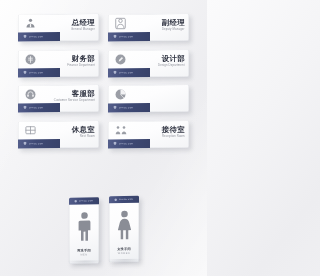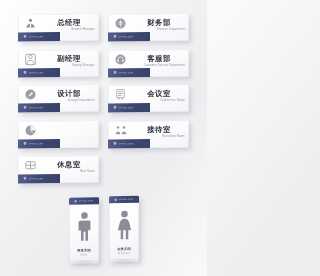--- a/index.html
+++ b/index.html
@@ -64,21 +64,21 @@
   }
   .plate-icon svg { display:block; }
 
   
   .plate-text {
     flex:1 1 auto;
     padding-top:3.5px;
     padding-right:4px;
     display:flex;
     flex-direction:column;
-    align-items:center;
+    align-items:flex-end;
   }
   .plate-cn {
     font-size:7.4px;
     font-weight:bold;
     color:#2e3240;
     letter-spacing:0.4px;
     line-height:9px;
     white-space:nowrap;
   }
   .plate-en {
@@ -220,52 +220,75 @@
             <path d="M12 2l8 3.5v6c0 5-3.4 9.2-8 10.5-4.6-1.3-8-5.5-8-10.5v-6z"></path>
           </svg>
         </span>
         <span class="band-txt">OFFICE SIGN</span>
       </div>
     </div>
 
     <div class="plate">
       <div class="plate-inner">
         <div class="plate-icon">
-          <svg width="13" height="13" viewBox="0 0 24 24">
-            <circle cx="12" cy="12" r="9.2" fill="#9b9ea6"></circle>
-            <path d="M12 6.5v11M8.4 9.6h7.2M8.4 13h7.2" stroke="#f2f2f4" stroke-width="1.5" stroke-linecap="round"></path>
-          </svg>
-        </div>
-        <div class="plate-text">
-          <div class="plate-cn">财务部</div>
-          <div class="plate-en">Finance Department</div>
-        </div>
-      </div>
-      <div class="plate-band">
-        <span class="band-logo">
-          <svg width="4" height="4" viewBox="0 0 24 24" fill="#aeb5cf">
-            <path d="M12 2l8 3.5v6c0 5-3.4 9.2-8 10.5-4.6-1.3-8-5.5-8-10.5v-6z"></path>
-          </svg>
-        </span>
-        <span class="band-txt">OFFICE SIGN</span>
-      </div>
-    </div>
-
-    <div class="plate">
-      <div class="plate-inner">
-        <div class="plate-icon">
           <svg width="13" height="13" viewBox="0 0 24 24" fill="none" stroke="#9b9ea6" stroke-width="1.6">
             <circle cx="12" cy="7" r="3.2"></circle>
             <path d="M5.5 20c0-3.9 2.9-6.6 6.5-6.6s6.5 2.7 6.5 6.6" stroke-linecap="round"></path>
             <rect x="3.2" y="2.4" width="17.6" height="19.2" rx="2"></rect>
           </svg>
         </div>
         <div class="plate-text">
           <div class="plate-cn">副经理</div>
           <div class="plate-en">Deputy Manager</div>
+        </div>
+      </div>
+      <div class="plate-band">
+        <span class="band-logo">
+          <svg width="4" height="4" viewBox="0 0 24 24" fill="#aeb5cf">
+            <path d="M12 2l8 3.5v6c0 5-3.4 9.2-8 10.5-4.6-1.3-8-5.5-8-10.5v-6z"></path>
+          </svg>
+        </span>
+        <span class="band-txt">OFFICE SIGN</span>
+      </div>
+    </div>
+
+    <div class="plate">
+      <div class="plate-inner">
+        <div class="plate-icon">
+          <svg width="13" height="13" viewBox="0 0 24 24">
+            <circle cx="12" cy="12" r="9.2" fill="#9b9ea6"></circle>
+            <path d="M12 6.5v11M8.4 9.6h7.2M8.4 13h7.2" stroke="#f2f2f4" stroke-width="1.5" stroke-linecap="round"></path>
+          </svg>
+        </div>
+        <div class="plate-text">
+          <div class="plate-cn">财务部</div>
+          <div class="plate-en">Finance Department</div>
+        </div>
+      </div>
+      <div class="plate-band">
+        <span class="band-logo">
+          <svg width="4" height="4" viewBox="0 0 24 24" fill="#aeb5cf">
+            <path d="M12 2l8 3.5v6c0 5-3.4 9.2-8 10.5-4.6-1.3-8-5.5-8-10.5v-6z"></path>
+          </svg>
+        </span>
+        <span class="band-txt">OFFICE SIGN</span>
+      </div>
+    </div>
+
+    <div class="plate">
+      <div class="plate-inner">
+        <div class="plate-icon">
+          <svg width="13" height="13" viewBox="0 0 24 24">
+            <circle cx="12" cy="12" r="9.2" fill="#9b9ea6"></circle>
+            <path d="M8.6 15.6l1-3 5-5 2 2-5 5z" fill="#f2f2f4"></path>
+          </svg>
+        </div>
+        <div class="plate-text">
+          <div class="plate-cn">设计部</div>
+          <div class="plate-en">Design Department</div>
         </div>
       </div>
       <div class="plate-band">
         <span class="band-logo">
           <svg width="4" height="4" viewBox="0 0 24 24" fill="#aeb5cf">
             <path d="M12 2l8 3.5v6c0 5-3.4 9.2-8 10.5-4.6-1.3-8-5.5-8-10.5v-6z"></path>
           </svg>
         </span>
         <span class="band-txt">OFFICE SIGN</span>
       </div>
@@ -289,66 +312,20 @@
       <div class="plate-band">
         <span class="band-logo">
           <svg width="4" height="4" viewBox="0 0 24 24" fill="#aeb5cf">
             <path d="M12 2l8 3.5v6c0 5-3.4 9.2-8 10.5-4.6-1.3-8-5.5-8-10.5v-6z"></path>
           </svg>
         </span>
         <span class="band-txt">OFFICE SIGN</span>
       </div>
     </div>
 
-    <div class="plate">
-      <div class="plate-inner">
-        <div class="plate-icon">
-          <svg width="13" height="13" viewBox="0 0 24 24">
-            <circle cx="12" cy="12" r="9.2" fill="#9b9ea6"></circle>
-            <path d="M8.6 15.6l1-3 5-5 2 2-5 5z" fill="#f2f2f4"></path>
-          </svg>
-        </div>
-        <div class="plate-text">
-          <div class="plate-cn">设计部</div>
-          <div class="plate-en">Design Department</div>
-        </div>
-      </div>
-      <div class="plate-band">
-        <span class="band-logo">
-          <svg width="4" height="4" viewBox="0 0 24 24" fill="#aeb5cf">
-            <path d="M12 2l8 3.5v6c0 5-3.4 9.2-8 10.5-4.6-1.3-8-5.5-8-10.5v-6z"></path>
-          </svg>
-        </span>
-        <span class="band-txt">OFFICE SIGN</span>
-      </div>
-    </div>
-
-    <div class="plate">
-      <div class="plate-inner">
-        <div class="plate-icon">
-          <svg width="13" height="13" viewBox="0 0 24 24" fill="none" stroke="#9b9ea6" stroke-width="1.5">
-            <rect x="5" y="3" width="14" height="15" rx="1"></rect>
-            <path d="M8.4 7h7.2M8.4 10.4h7.2M8.4 13.8h4.4" stroke-linecap="round"></path>
-            <path d="M9 18v3M15 18v3" stroke-linecap="round"></path>
-          </svg>
-        </div>
-        <div class="plate-text">
-          <div class="plate-cn">会议室</div>
-          <div class="plate-en">Conference Room</div>
-        </div>
-      </div>
-      <div class="plate-band">
-        <span class="band-logo">
-          <svg width="4" height="4" viewBox="0 0 24 24" fill="#aeb5cf">
-            <path d="M12 2l8 3.5v6c0 5-3.4 9.2-8 10.5-4.6-1.3-8-5.5-8-10.5v-6z"></path>
-          </svg>
-        </span>
-        <span class="band-txt">OFFICE SIGN</span>
-      </div>
-    </div>
 
     <div class="plate">
       <div class="plate-inner">
         <div class="plate-icon">
           <svg width="13" height="13" viewBox="0 0 24 24">
             <circle cx="12" cy="12" r="9.2" fill="#9b9ea6"></circle>
             <path d="M12 12V2.8A9.2 9.2 0 0 1 21.2 12z" fill="#f2f2f4"></path>
             <path d="M12 12l6.5 6.5" stroke="#f2f2f4" stroke-width="1.2"></path>
           </svg>
         </div>
@@ -356,20 +333,43 @@
       <div class="plate-band">
         <span class="band-logo">
           <svg width="4" height="4" viewBox="0 0 24 24" fill="#aeb5cf">
             <path d="M12 2l8 3.5v6c0 5-3.4 9.2-8 10.5-4.6-1.3-8-5.5-8-10.5v-6z"></path>
           </svg>
         </span>
         <span class="band-txt">OFFICE SIGN</span>
       </div>
     </div>
 
+
+    <div class="plate">
+      <div class="plate-inner">
+        <div class="plate-icon">
+          <svg width="13" height="13" viewBox="0 0 24 24" fill="none" stroke="#9b9ea6" stroke-width="1.5">
+            <rect x="3.5" y="5" width="17" height="13" rx="1.4"></rect>
+            <path d="M3.5 11.5h17M12 5v13" stroke-linecap="round"></path>
+          </svg>
+        </div>
+        <div class="plate-text">
+          <div class="plate-cn">休息室</div>
+          <div class="plate-en">Rest Room</div>
+        </div>
+      </div>
+      <div class="plate-band">
+        <span class="band-logo">
+          <svg width="4" height="4" viewBox="0 0 24 24" fill="#aeb5cf">
+            <path d="M12 2l8 3.5v6c0 5-3.4 9.2-8 10.5-4.6-1.3-8-5.5-8-10.5v-6z"></path>
+          </svg>
+        </span>
+        <span class="band-txt">OFFICE SIGN</span>
+      </div>
+    </div>
 
     <div class="plate">
       <div class="plate-inner">
         <div class="plate-icon">
           <svg width="14" height="13" viewBox="0 0 28 24" fill="#9b9ea6">
             <circle cx="8" cy="6" r="2.6"></circle>
             <path d="M3.4 19.5c0-3.3 2-5.6 4.6-5.6s4.6 2.3 4.6 5.6z"></path>
             <circle cx="20" cy="6" r="2.6"></circle>
             <path d="M15.4 19.5c0-3.3 2-5.6 4.6-5.6s4.6 2.3 4.6 5.6z"></path>
           </svg>
@@ -382,43 +382,20 @@
       <div class="plate-band">
         <span class="band-logo">
           <svg width="4" height="4" viewBox="0 0 24 24" fill="#aeb5cf">
             <path d="M12 2l8 3.5v6c0 5-3.4 9.2-8 10.5-4.6-1.3-8-5.5-8-10.5v-6z"></path>
           </svg>
         </span>
         <span class="band-txt">OFFICE SIGN</span>
       </div>
     </div>
 
-    <div class="plate">
-      <div class="plate-inner">
-        <div class="plate-icon">
-          <svg width="13" height="13" viewBox="0 0 24 24" fill="none" stroke="#9b9ea6" stroke-width="1.5">
-            <rect x="3.5" y="5" width="17" height="13" rx="1.4"></rect>
-            <path d="M3.5 11.5h17M12 5v13" stroke-linecap="round"></path>
-          </svg>
-        </div>
-        <div class="plate-text">
-          <div class="plate-cn">休息室</div>
-          <div class="plate-en">Rest Room</div>
-        </div>
-      </div>
-      <div class="plate-band">
-        <span class="band-logo">
-          <svg width="4" height="4" viewBox="0 0 24 24" fill="#aeb5cf">
-            <path d="M12 2l8 3.5v6c0 5-3.4 9.2-8 10.5-4.6-1.3-8-5.5-8-10.5v-6z"></path>
-          </svg>
-        </span>
-        <span class="band-txt">OFFICE SIGN</span>
-      </div>
-    </div>
-
   </div>
 
   <div class="restroom-row">
 
     <div class="rr-plate lead">
       <div class="rr-band">
         <span class="band-logo">
           <svg width="3.4" height="3.4" viewBox="0 0 24 24" fill="#aeb5cf">
             <path d="M12 2l8 3.5v6c0 5-3.4 9.2-8 10.5-4.6-1.3-8-5.5-8-10.5v-6z"></path>
           </svg>

